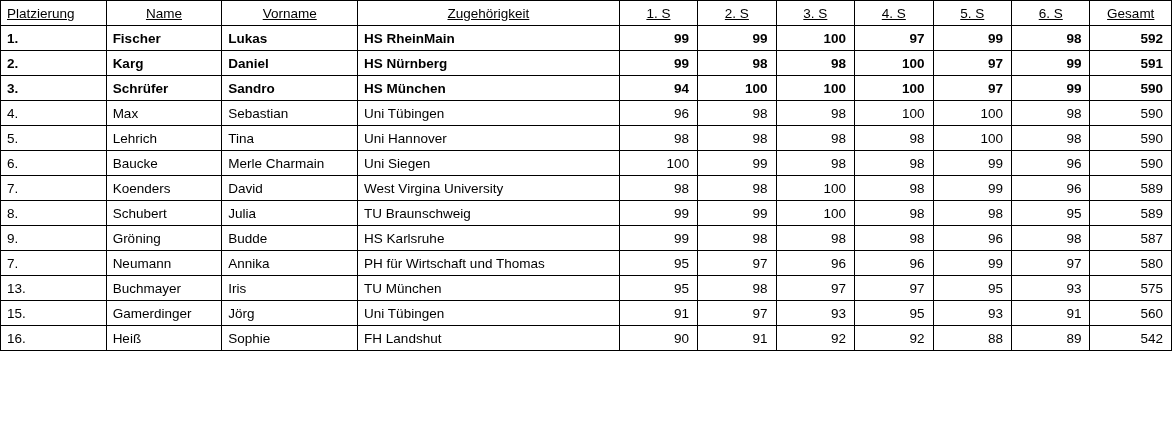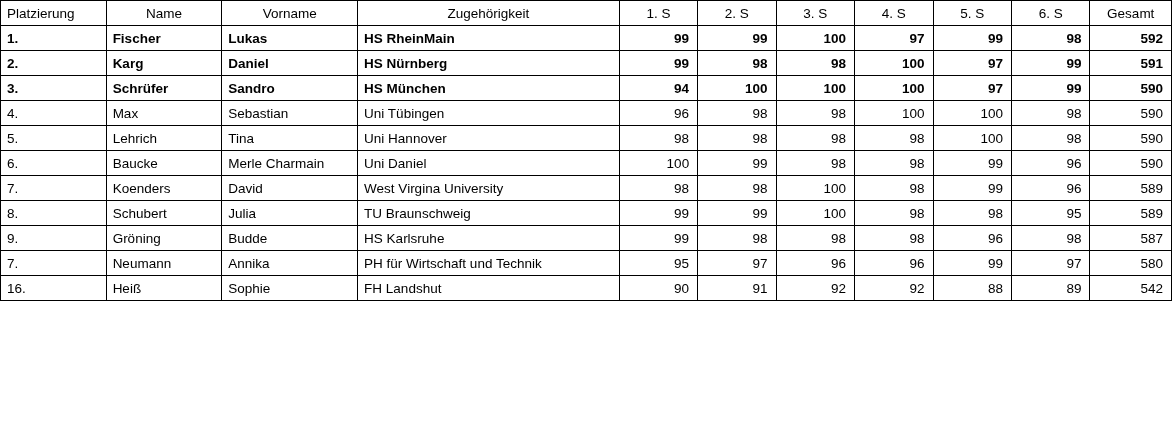--- a/index.html
+++ b/index.html
@@ -33,20 +33,21 @@
   col.c-name  { width: 115px; }
   col.c-vor   { width: 135px; }
   col.c-zug   { width: 260px; }
   col.c-score { width: 78px; }
   col.c-total { width: 81px; }
 
   thead th {
     text-align: center;
     font-weight: normal;
     font-size: 13.5px;
+    text-decoration: underline;
   }
   thead th.left {
     text-align: left;
   }
   tbody td.rank {
     text-align: left;
   }
   tbody td.name,
   tbody td.vorname,
   tbody td.zugeh {
@@ -156,21 +157,21 @@
         <td class="score">98</td>
         <td class="score">98</td>
         <td class="score">100</td>
         <td class="score">98</td>
         <td class="total">590</td>
       </tr>
       <tr>
         <td class="rank">6.</td>
         <td class="name">Baucke</td>
         <td class="vorname">Merle Charmain</td>
-        <td class="zugeh">Uni Daniel</td>
+        <td class="zugeh">Uni Siegen</td>
         <td class="score">100</td>
         <td class="score">99</td>
         <td class="score">98</td>
         <td class="score">98</td>
         <td class="score">99</td>
         <td class="score">96</td>
         <td class="total">590</td>
       </tr>
       <tr>
         <td class="rank">7.</td>
@@ -208,28 +209,54 @@
         <td class="score">98</td>
         <td class="score">98</td>
         <td class="score">96</td>
         <td class="score">98</td>
         <td class="total">587</td>
       </tr>
       <tr>
         <td class="rank">7.</td>
         <td class="name">Neumann</td>
         <td class="vorname">Annika</td>
-        <td class="zugeh">PH für Wirtschaft und Technik</td>
+        <td class="zugeh">PH für Wirtschaft und Thomas</td>
         <td class="score">95</td>
         <td class="score">97</td>
         <td class="score">96</td>
         <td class="score">96</td>
         <td class="score">99</td>
         <td class="score">97</td>
         <td class="total">580</td>
+      </tr>
+      <tr>
+        <td class="rank">13.</td>
+        <td class="name">Buchmayer</td>
+        <td class="vorname">Iris</td>
+        <td class="zugeh">TU München</td>
+        <td class="score">95</td>
+        <td class="score">98</td>
+        <td class="score">97</td>
+        <td class="score">97</td>
+        <td class="score">95</td>
+        <td class="score">93</td>
+        <td class="total">575</td>
+      </tr>
+      <tr>
+        <td class="rank">15.</td>
+        <td class="name">Gamerdinger</td>
+        <td class="vorname">Jörg</td>
+        <td class="zugeh">Uni Tübingen</td>
+        <td class="score">91</td>
+        <td class="score">97</td>
+        <td class="score">93</td>
+        <td class="score">95</td>
+        <td class="score">93</td>
+        <td class="score">91</td>
+        <td class="total">560</td>
       </tr>
       <tr>
         <td class="rank">16.</td>
         <td class="name">Heiß</td>
         <td class="vorname">Sophie</td>
         <td class="zugeh">FH Landshut</td>
         <td class="score">90</td>
         <td class="score">91</td>
         <td class="score">92</td>
         <td class="score">92</td>

